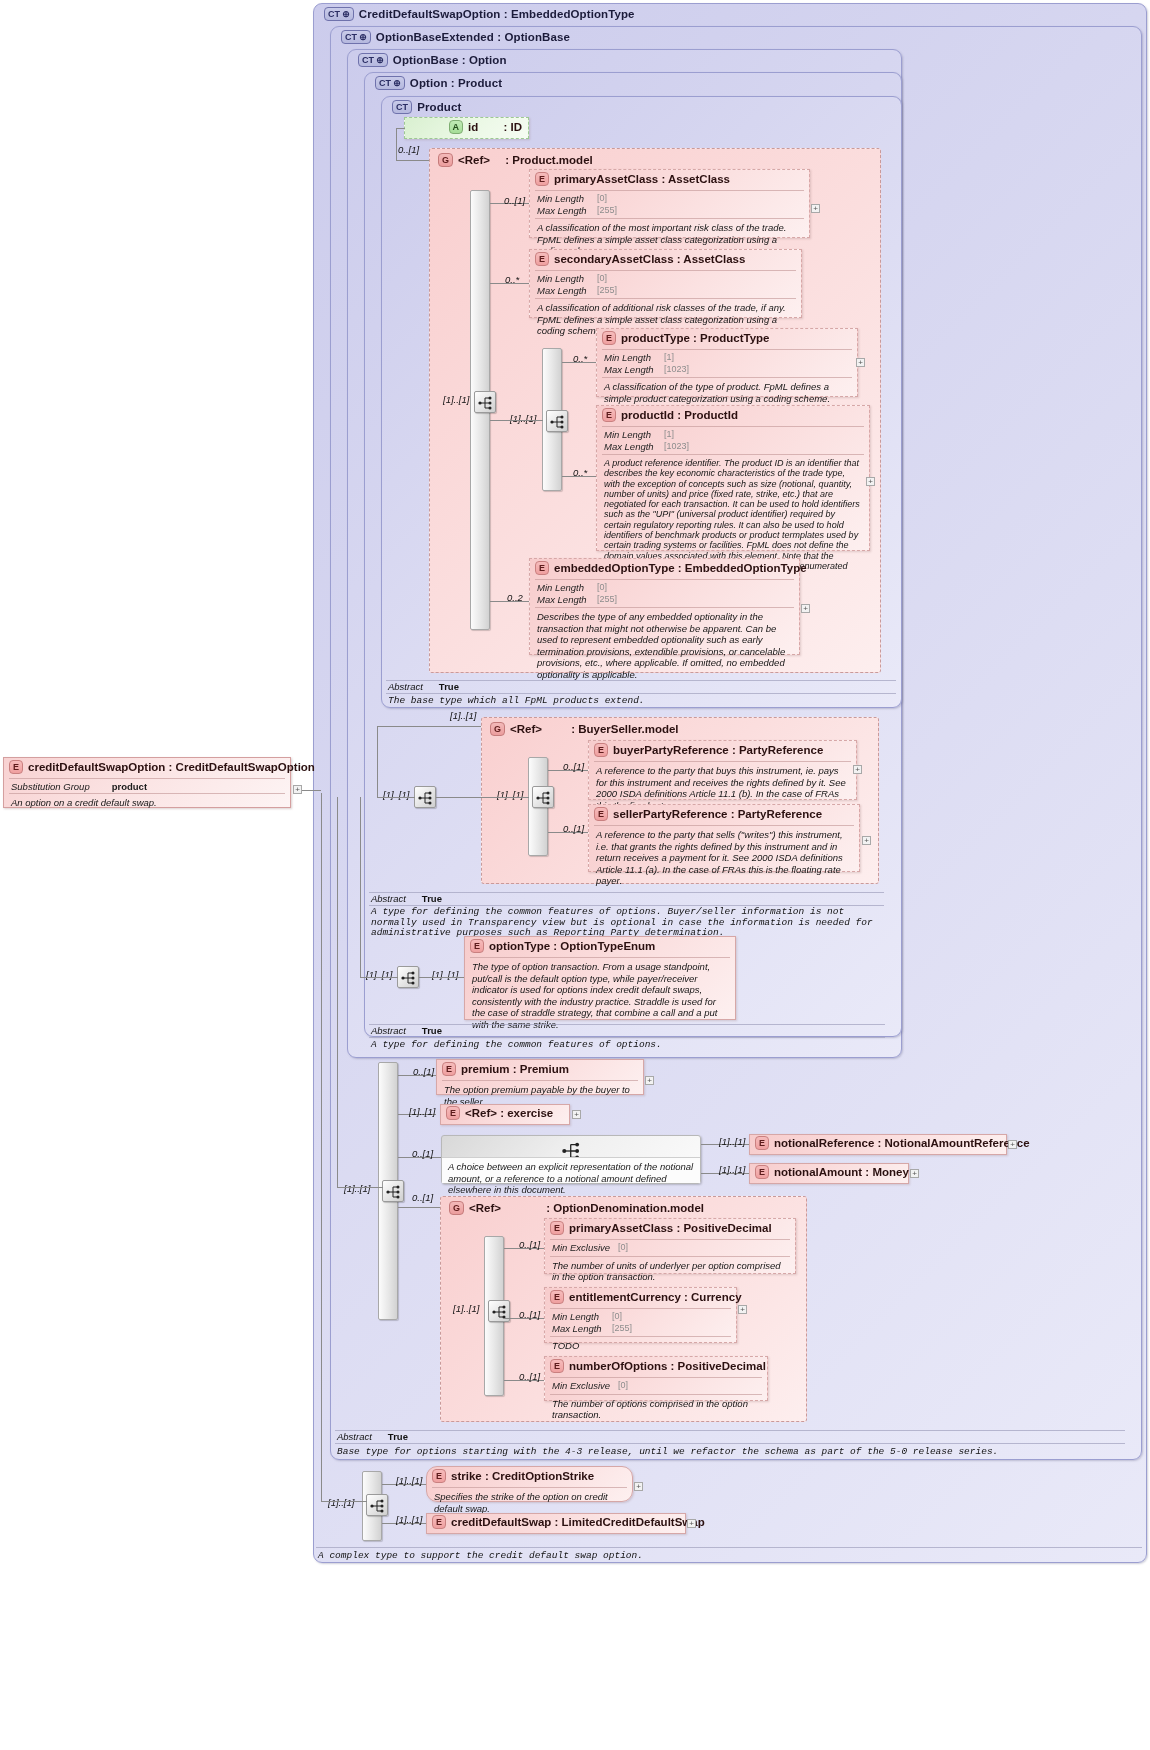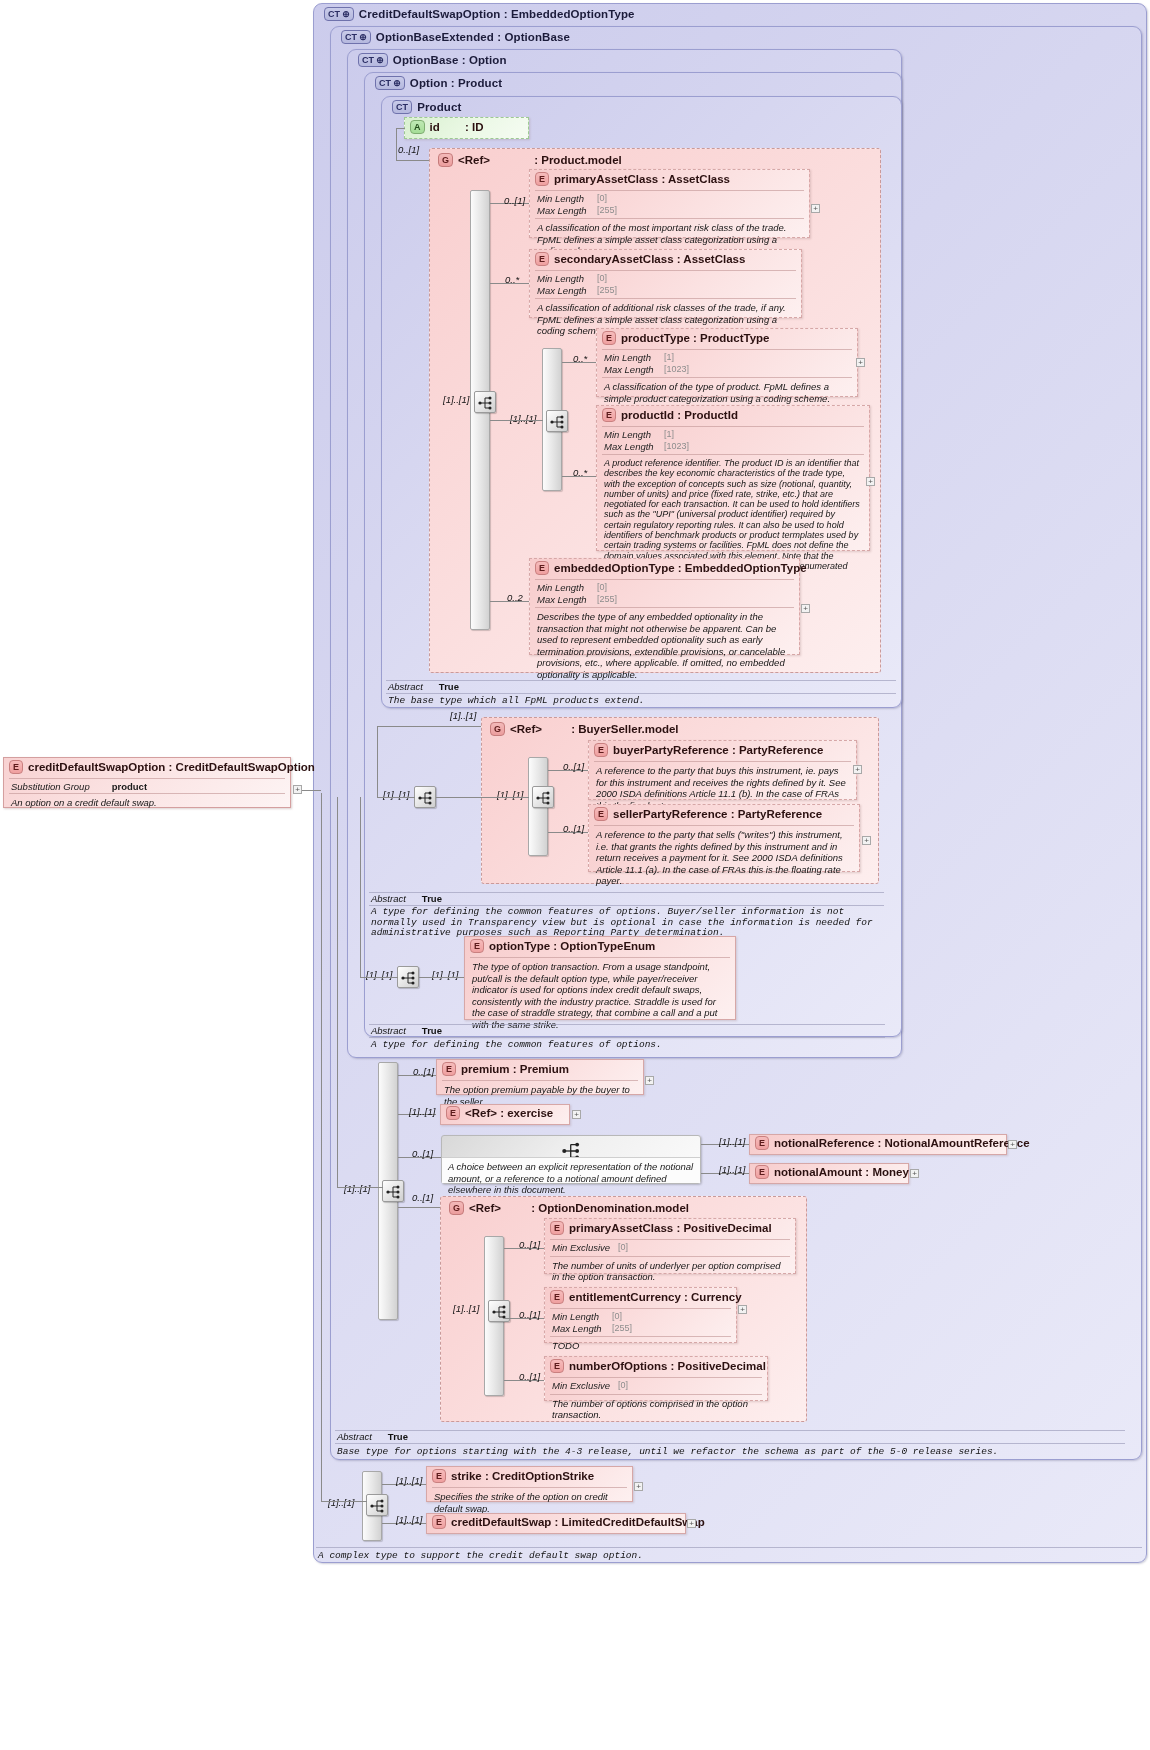--- a/index.html
+++ b/index.html
@@ -152,36 +152,36 @@
     </div>
   </div>
 
   <div class="ct-box" style="left:381px; top:96px; width:521px; height:612px;">
     <div class="ct-title">
       <span class="badge">CT</span><span>Product</span>
     </div>
   </div>
 
   <div class="el-box dashed" style="left:404px; top:117px; width:125px; height:22px; border-color:#9dc993;
-              background:linear-gradient(135deg,#d9f0d0,#eaf8e4 50%,#f6fcf3);">
+              background:linear-gradient(135deg,#d9f0d0,#eaf8e4 50%,#f6fcf3);text-align:right;">
     <div class="el-head" style="padding-top:3px;">
       <span class="badge a">A</span><span>id</span>
       <span style="margin-left:22px;">: ID</span>
     </div>
   </div>
   <div class="ln v" style="left:396px; top:128px; height:32px;"></div>
   <div class="ln h" style="left:396px; top:128px; width:9px;"></div>
 
   <div class="card" style="left:398px; top:144px;">0..[1]</div>
   <div class="ln h" style="left:396px; top:160px; width:33px;"></div>
 
   <div class="grp-box" style="left:429px; top:148px; width:452px; height:525px;">
     <div class="grp-title">
       <span class="badge g">G</span><span>&lt;Ref&gt;</span>
-      <span style="margin-left:41px;">: Product.model</span>
+      <span style="margin-left:12px;">: Product.model</span>
     </div>
   </div>
 
   <div class="stack" style="left:470px; top:190px; width:20px; height:440px;"></div>
   <div class="seq" style="left:474px; top:391px;">
     <svg width="16" height="14" viewBox="0 0 16 14">
       <circle cx="2" cy="7" r="1.6" fill="#222"></circle>
       <path d="M2 7 H7" stroke="#222" stroke-width="1" fill="none"></path>
       <path d="M7 2 V12" stroke="#222" stroke-width="1" fill="none"></path>
       <path d="M7 2 H11 M7 7 H11 M7 12 H11" stroke="#222" stroke-width="1" fill="none"></path>
@@ -466,21 +466,21 @@
   <div class="el-box" style="left:749px; top:1163px; width:160px; height:21px;">
     <div class="el-head" style="padding-top:2px;"><span class="badge e">E</span><span>notionalAmount : Money</span></div>
   </div>
   <div class="plusbox" style="left:910px; top:1169px;"></div>
 
   <div class="ln h" style="left:398px; top:1207px; width:42px;"></div>
   <div class="card" style="left:412px; top:1192px;">0..[1]</div>
   <div class="grp-box" style="left:440px; top:1196px; width:367px; height:226px;">
     <div class="grp-title">
       <span class="badge g">G</span><span>&lt;Ref&gt;</span>
-      <span style="margin-left:27px;">: OptionDenomination.model</span>
+      <span style="margin-left:42px;">: OptionDenomination.model</span>
     </div>
   </div>
 
   <div class="stack" style="left:484px; top:1236px; width:20px; height:160px;"></div>
   <div class="seq" style="left:488px; top:1300px;">
     <svg width="16" height="14" viewBox="0 0 16 14">
       <circle cx="2" cy="7" r="1.6" fill="#222"></circle>
       <path d="M2 7 H7" stroke="#222" stroke-width="1" fill="none"></path>
       <path d="M7 2 V12" stroke="#222" stroke-width="1" fill="none"></path>
       <path d="M7 2 H11 M7 7 H11 M7 12 H11" stroke="#222" stroke-width="1" fill="none"></path>
@@ -559,21 +559,21 @@
       <circle cx="12" cy="7" r="1.5" fill="#222"></circle>
       <circle cx="12" cy="12" r="1.5" fill="#222"></circle>
     </svg>
   </div>
   <div class="card" style="left:328px; top:1497px;">[1]..[1]</div>
   <div class="ln v" style="left:321px; top:793px; height:708px;"></div>
   <div class="ln h" style="left:321px; top:1501px; width:46px;"></div>
 
   <div class="ln h" style="left:382px; top:1484px; width:44px;"></div>
   <div class="card" style="left:396px; top:1475px;">[1]..[1]</div>
-  <div class="el-box" style="left:426px; top:1466px; width:207px; height:36px;">
+  <div class="el-box" style="left:426px; top:1466px; width:207px; height:36px;border-radius:11px;">
     <div class="el-head"><span class="badge e">E</span><span>strike     : CreditOptionStrike</span></div>
     <div class="el-rule"></div>
     <div class="doc">Specifies the strike of the option on credit default swap.</div>
   </div>
   <div class="plusbox" style="left:634px; top:1482px;"></div>
 
   <div class="ln h" style="left:382px; top:1523px; width:44px;"></div>
   <div class="card" style="left:396px; top:1514px;">[1]..[1]</div>
   <div class="el-box" style="left:426px; top:1513px; width:260px; height:21px;">
     <div class="el-head" style="padding-top:2px;"><span class="badge e">E</span><span>creditDefaultSwap : LimitedCreditDefaultSwap</span></div>

